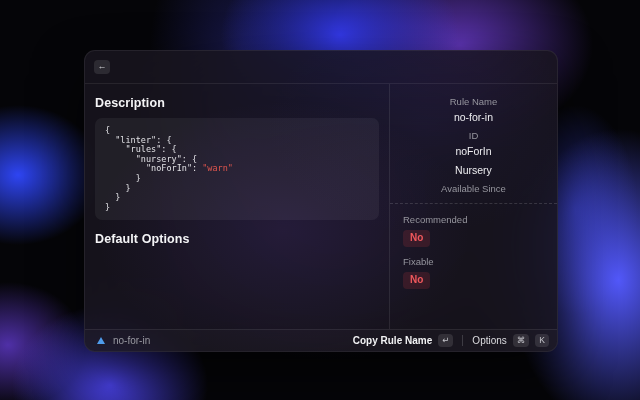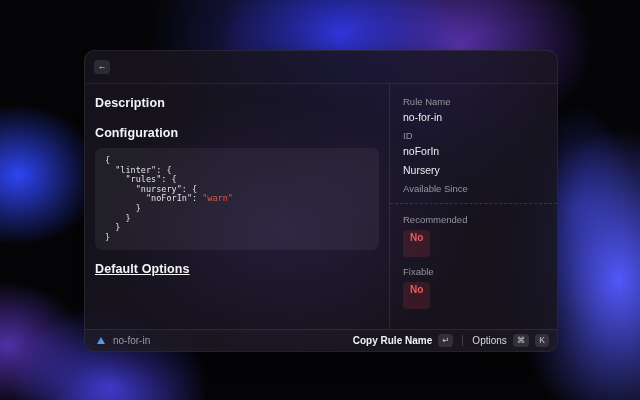--- a/index.html
+++ b/index.html
@@ -75,47 +75,47 @@
     background: rgba(255,255,255,0.055);
     border-radius: 7px;
     padding: 8px 10px;
     font-family: "DejaVu Sans Mono", monospace;
     font-size: 8.5px; line-height: 9.6px;
     color: #e2e2e6;
     white-space: pre;
   }
   .codeblock .hl { color: var(--code-highlight, #e0564e); }
 
-  .h-default { margin-top: 12px; text-decoration: underline; }
+  .h-default { margin-top: 12px; }
   .chip {
     display: inline-block;
     background: rgba(255,255,255,0.12);
     border-radius: 3px;
     padding: 0 4px 1px;
     font-family: "DejaVu Sans Mono", monospace;
     font-size: 8.5px; color: #ececf0;
   }
 
   
   .sidebar {
     width: 168px; flex: 0 0 168px;
     border-left: 1px solid rgba(255,255,255,0.09);
     padding: 12px 13px 0;
   }
-  .field { margin-bottom: 6px; }
+  .field { margin-bottom: 6px; text-align: center; }
   .field-label { font-size: 9.5px; line-height: 12px; color: #96969e; }
   .field-value { font-size: 10.5px; line-height: 13px; color: #ededf0; margin-top: 3px; }
   .side-divider { border: none; border-top: 1px dashed rgba(255,255,255,0.14); margin: 8px -13px 10px; }
   .flag { margin-bottom: 9px; }
   .badge-no {
     display: inline-block; margin-top: 4px;
     background: var(--badge-bg, rgba(226,61,66,0.16));
     color: var(--badge-text, #f0585c);
     font-size: 10px; font-weight: 700; line-height: 12px;
-    padding: 2px 7px 13px; border-radius: 4px;
+    padding: 2px 7px 3px; border-radius: 4px;
   }
 
   
   .footer {
     flex: 0 0 22px; height: 22px;
     display: flex; align-items: center;
     padding: 0 8px;
     border-top: 1px solid rgba(255,255,255,0.08);
     background: rgba(255,255,255,0.02);
     position: relative;
@@ -149,21 +149,20 @@
     <div class="back-btn">
       <span>←</span>
     </div>
   </div>
 
   <div class="content">
 
     <div class="main">
       <div class="section-h">Description</div>
 
-      <div class="section-h h-config">Configuration</div>
       <div class="codeblock">{
   "linter": {
     "rules": {
       "nursery": {
         "noForIn": <span class="hl">"warn"</span>
       }
     }
   }
 }</div>
 

